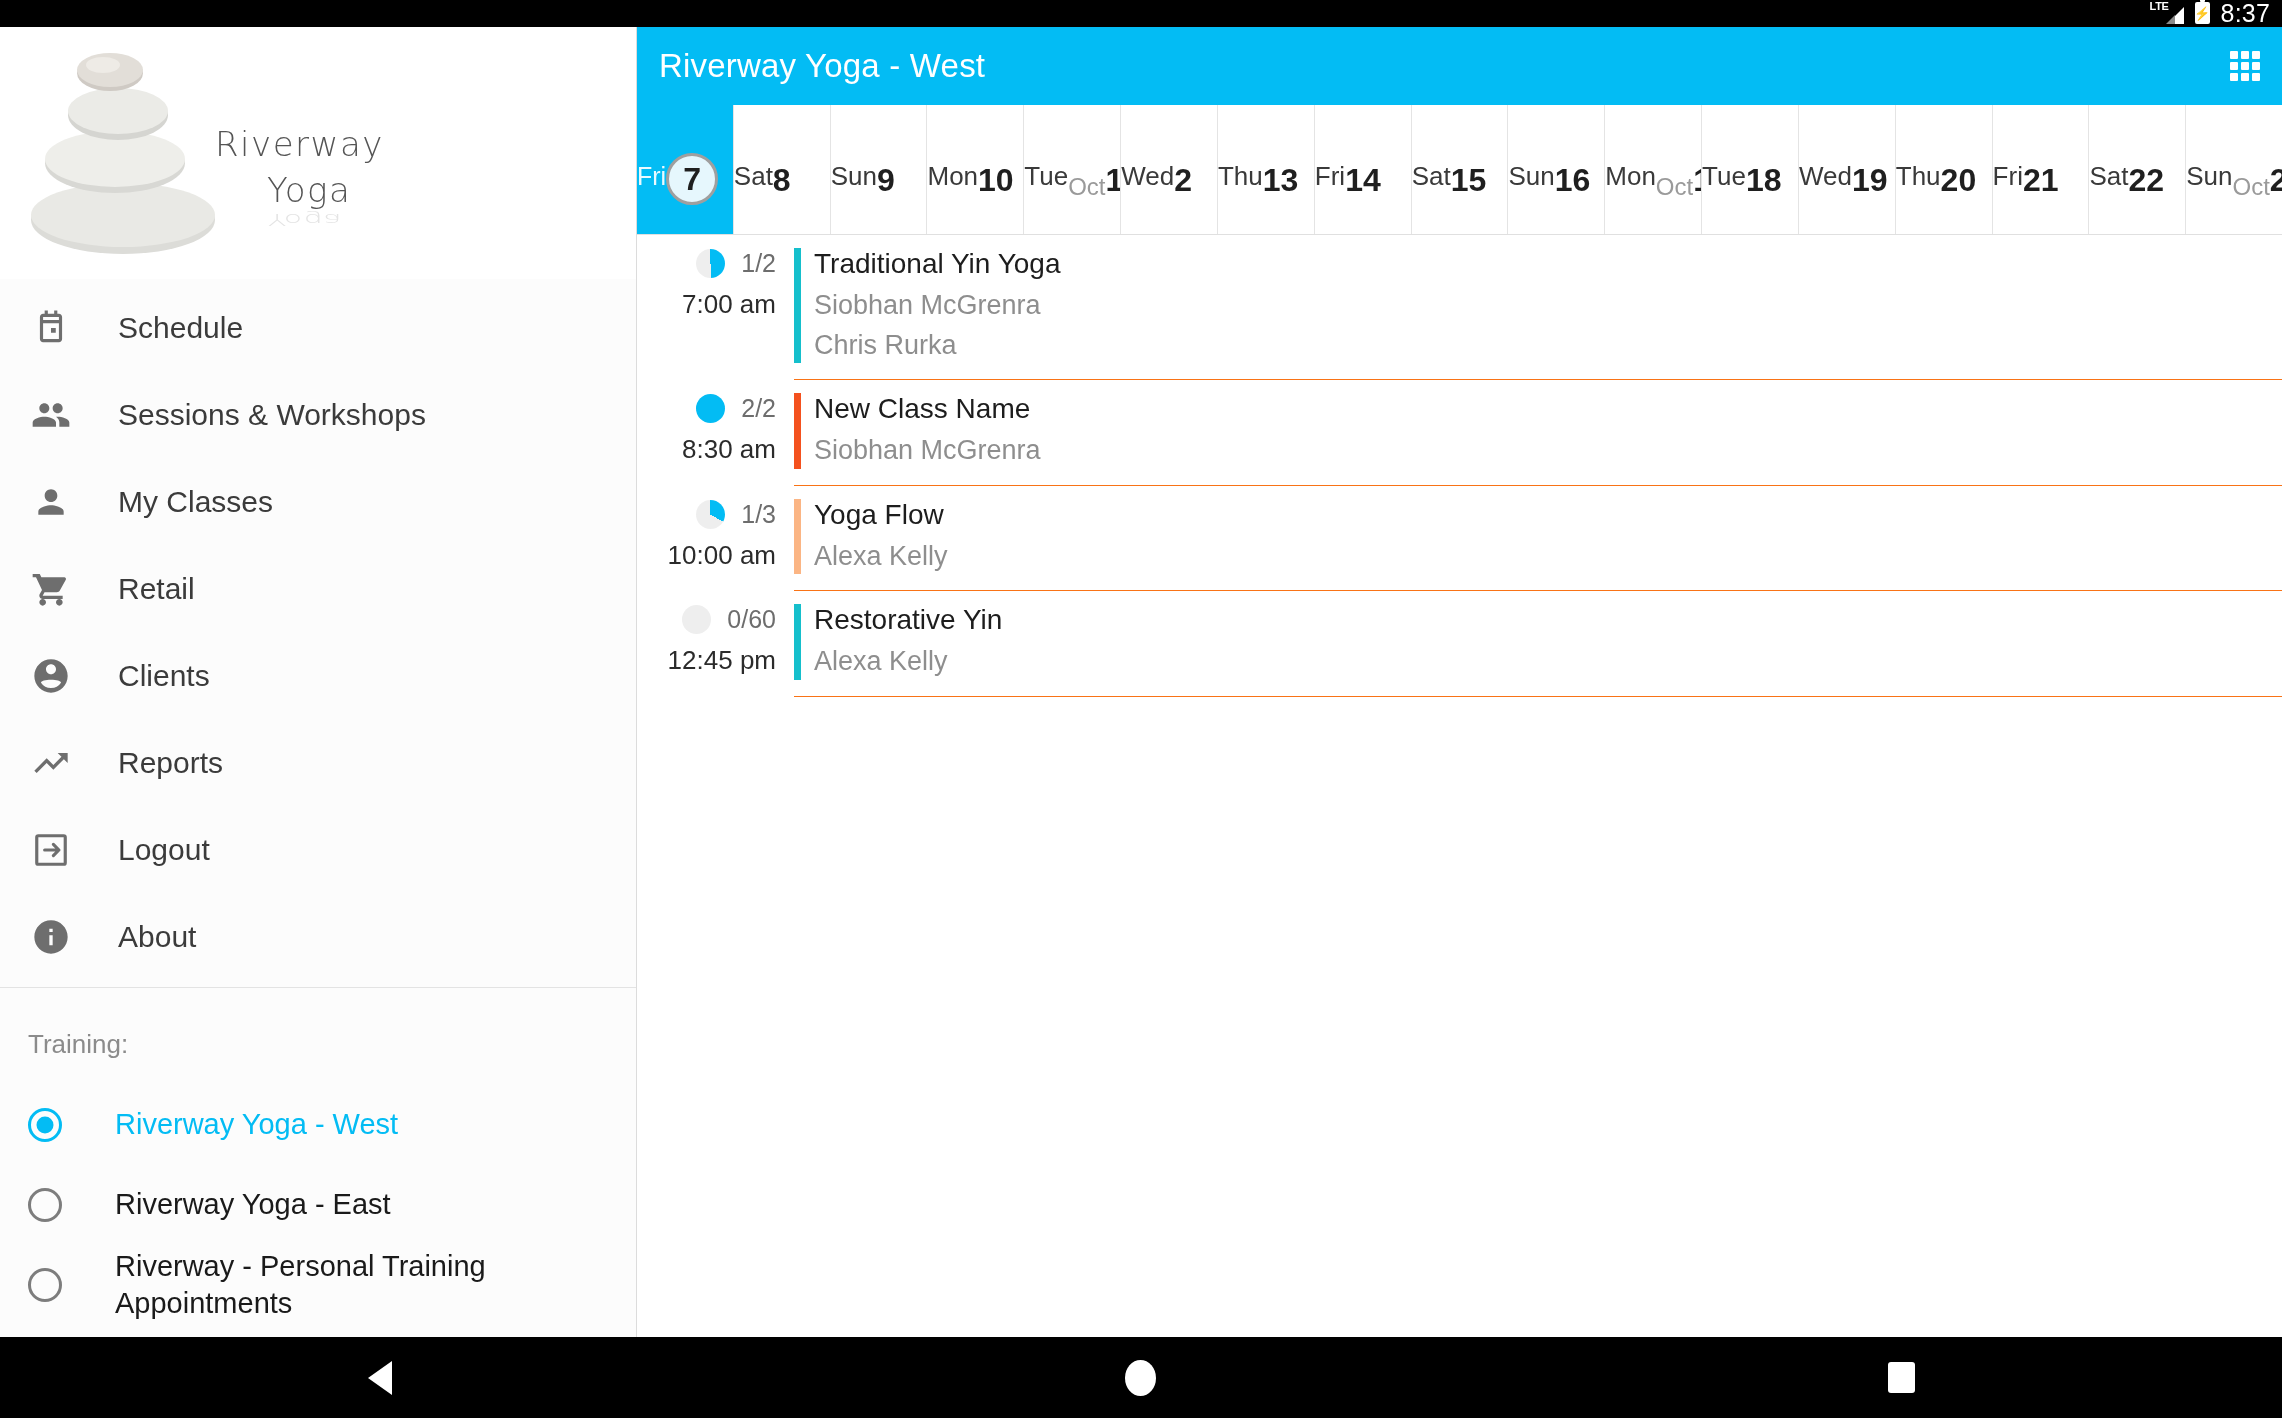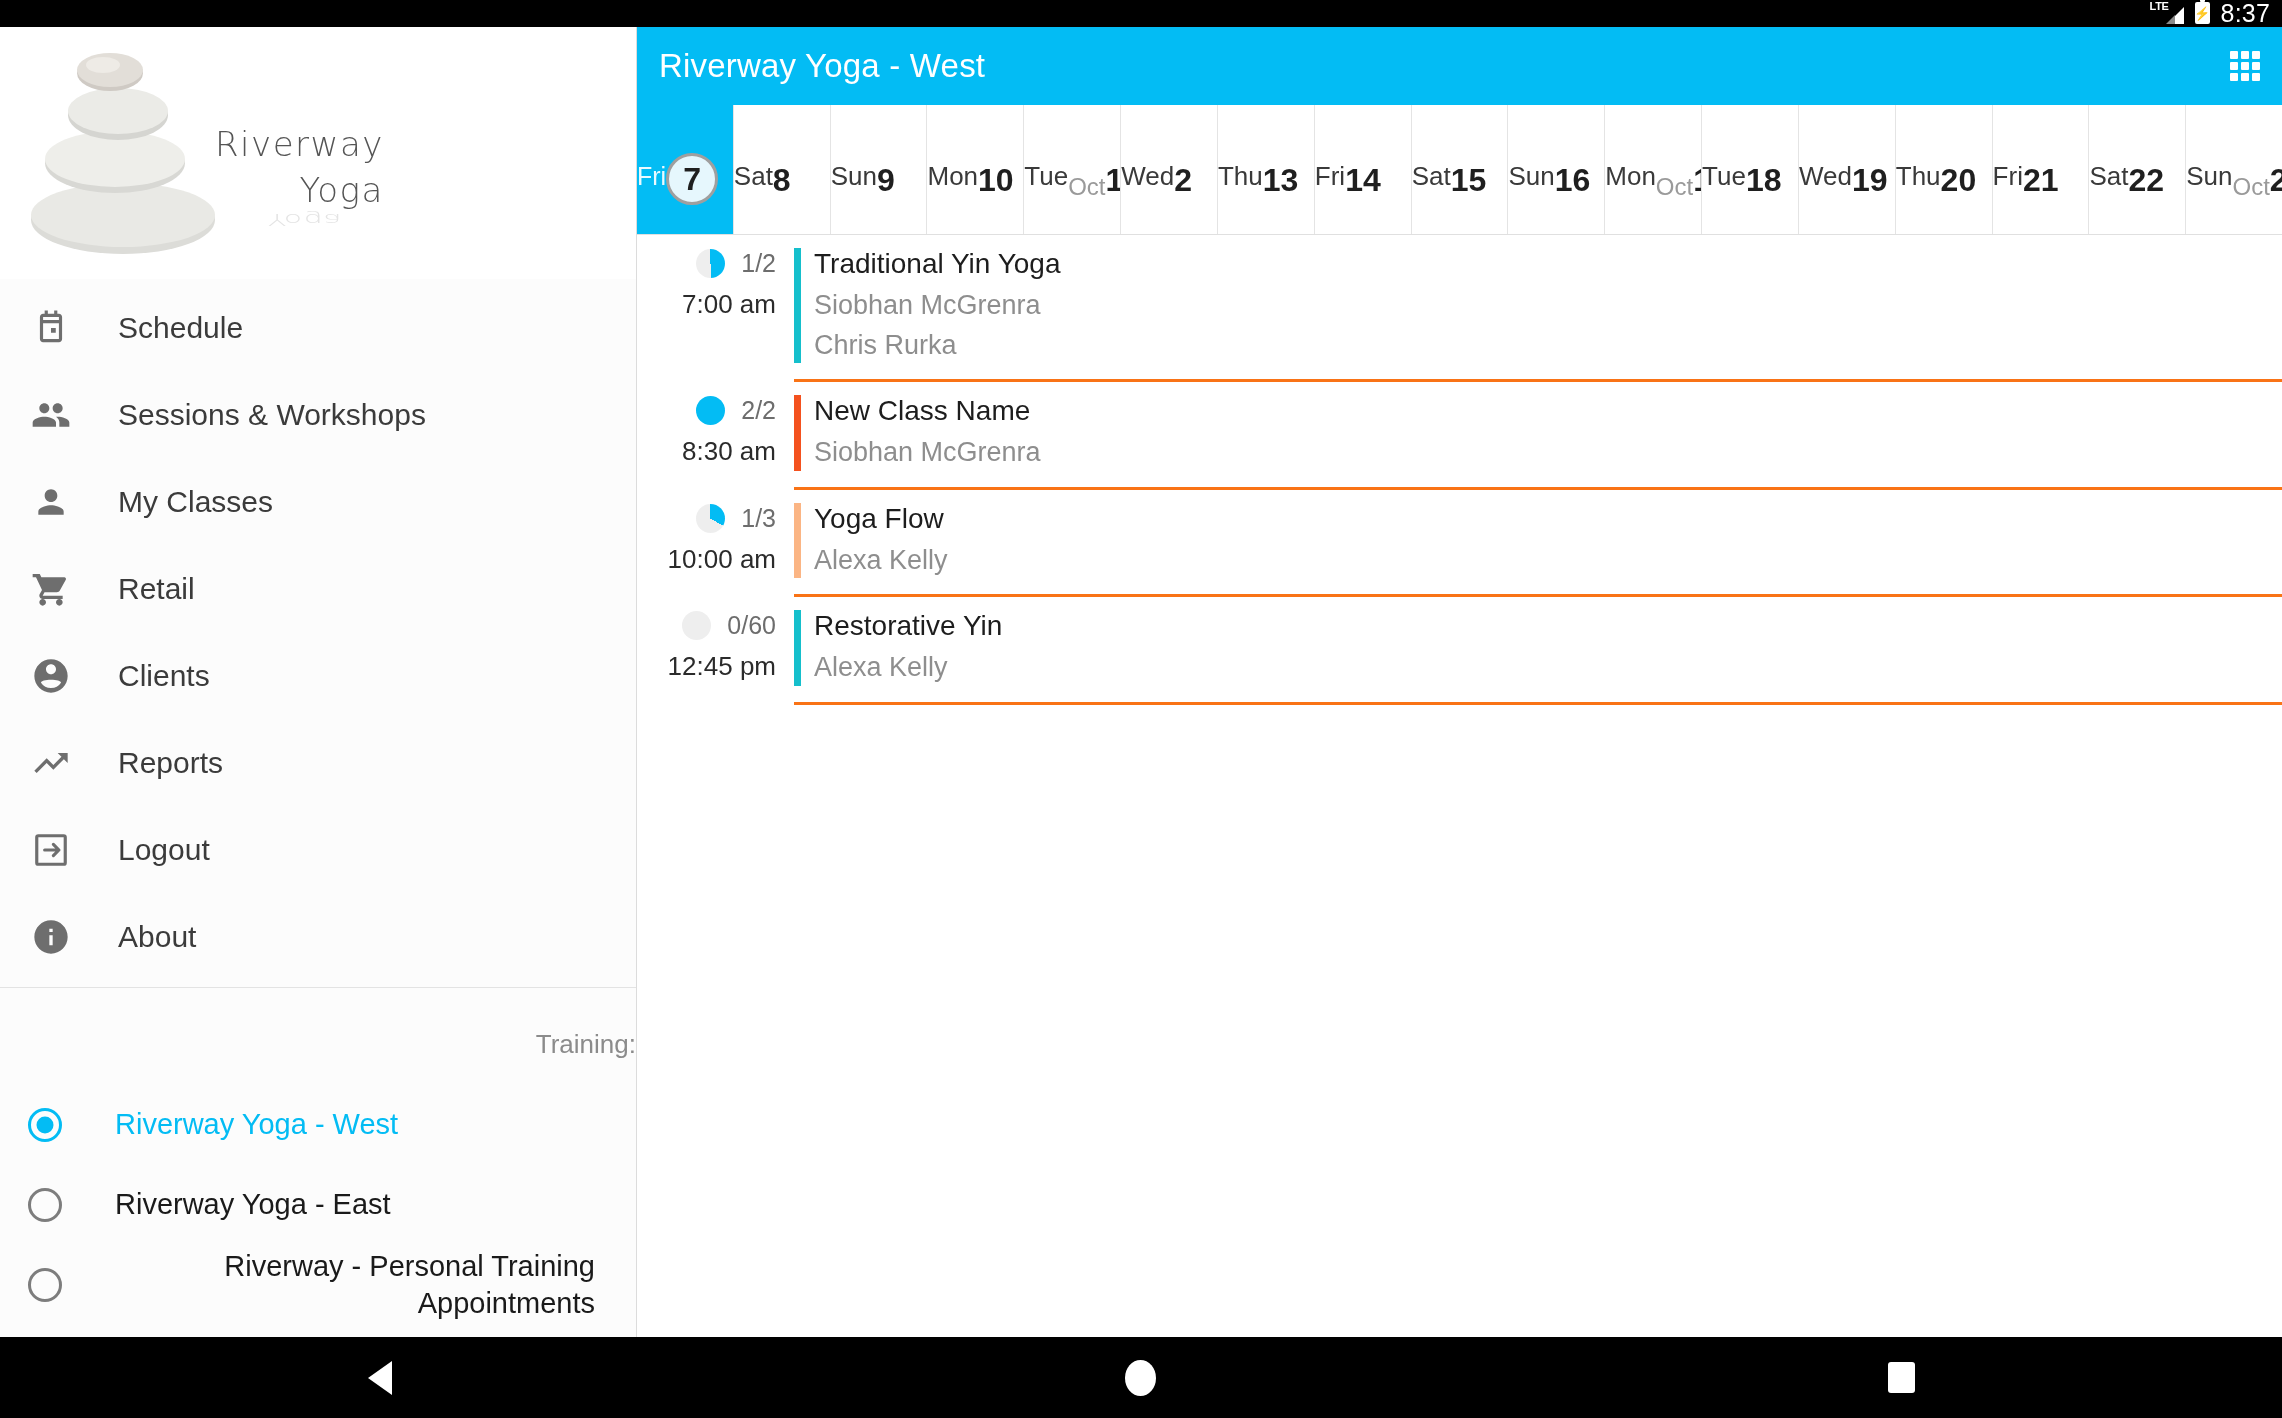--- a/index.html
+++ b/index.html
@@ -48,21 +48,21 @@
 
   
   .body-area {
     position: absolute; left: 0; top: 27px; width: 2282px; height: 1310px;
     background: #fff;
   }
 
   
   .sidebar {
     position: absolute; left: 0; top: 0; width: 637px; height: 1310px;
-    background: #fcfcfc; border-right: 1px solid #dcdcdc; overflow: hidden; text-align: right;
+    background: #fcfcfc; border-right: 1px solid #dcdcdc; overflow: hidden;
   }
   .logo-wrap {
     position: relative; width: 637px; height: 252px; background: #fff;
     overflow: hidden;
   }
   .logo-svg { position: absolute; left: 18px; top: 8px; }
   .logo-text {
     position: absolute; left: 215px; top: 95px; font-size: 34px;
     color: #555; font-family: "DejaVu Sans", sans-serif; line-height: 1.35;
     letter-spacing: 1.5px; font-weight: 300;
@@ -169,21 +169,21 @@
   .class-row { display: flex; min-height: 105px; cursor: pointer; }
   .class-meta {
     flex: 0 0 157px; padding-top: 14px; display: flex;
     flex-direction: column; align-items: flex-end; padding-right: 18px;
   }
   .meta-top { display: flex; align-items: center; gap: 16px; }
   .pie { width: 29px; height: 29px; border-radius: 50%; flex: 0 0 29px; }
   .cap { font-size: 25px; color: #6d6d6d; }
   .time { font-size: 26px; color: #2b2b2b; margin-top: 11px; }
   .class-main {
-    flex: 1 1 auto; display: flex; border-bottom: 3px solid #f97316;
+    flex: 1 1 auto; display: flex; border-bottom: 1px solid #f97316;
     padding-bottom: 14px; margin-right: 0;
   }
   .cbar { flex: 0 0 7px; width: 7px; margin-top: 13px; margin-bottom: 2px; }
   .ctext { padding-left: 13px; padding-top: 8px; }
   .cname { font-size: 28px; color: #1d1d1d; line-height: 1.52; }
   .cstaff { font-size: 27px; color: #8e8e8e; line-height: 1.48; }
 
   
   .navbar {
     position: absolute; left: 0; bottom: 0; width: 2282px; height: 81px;

